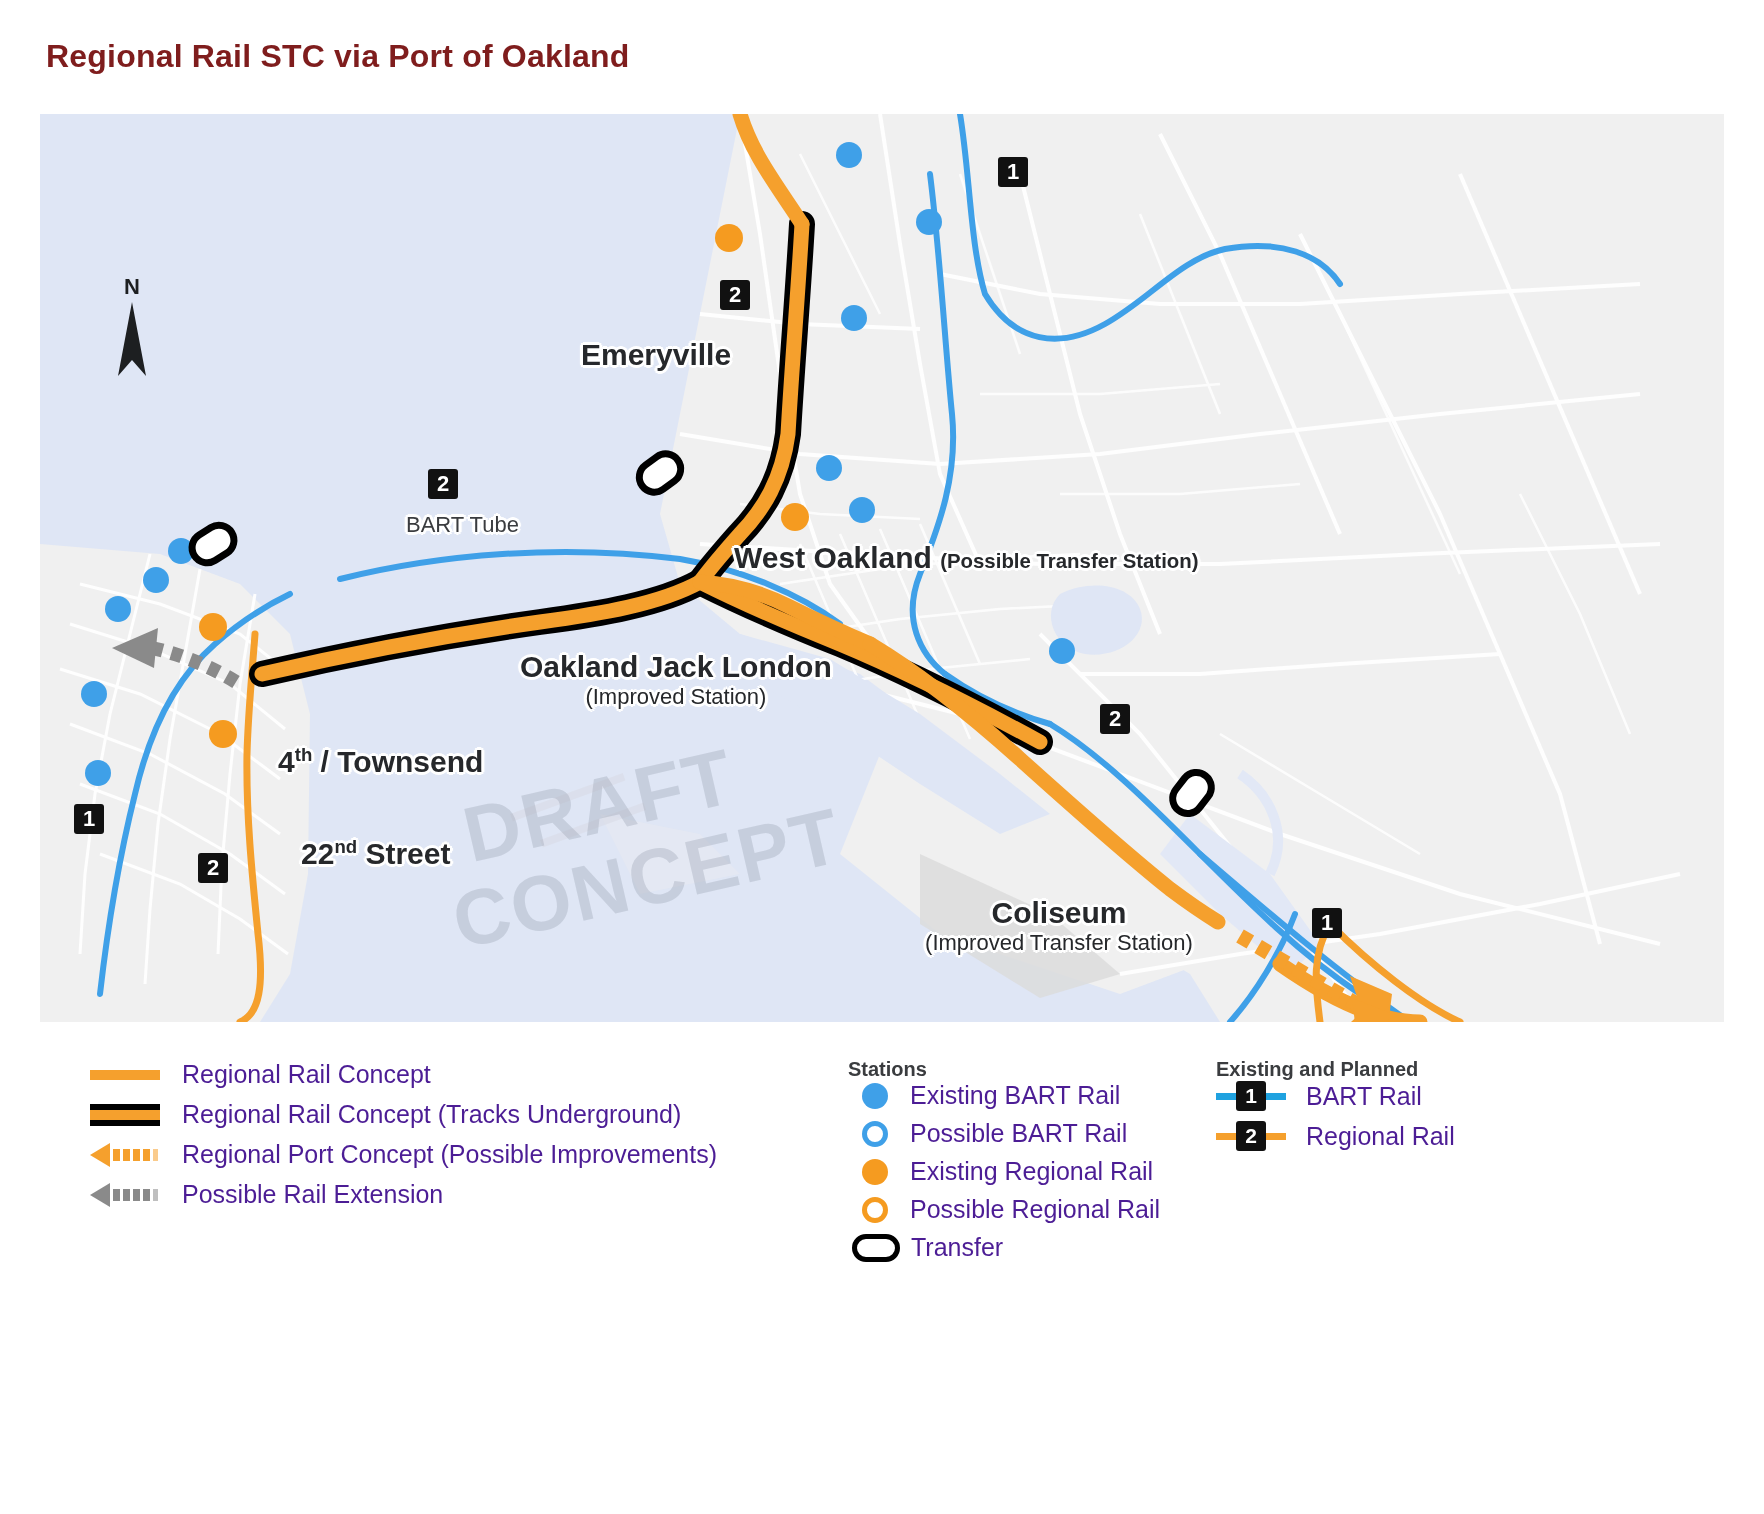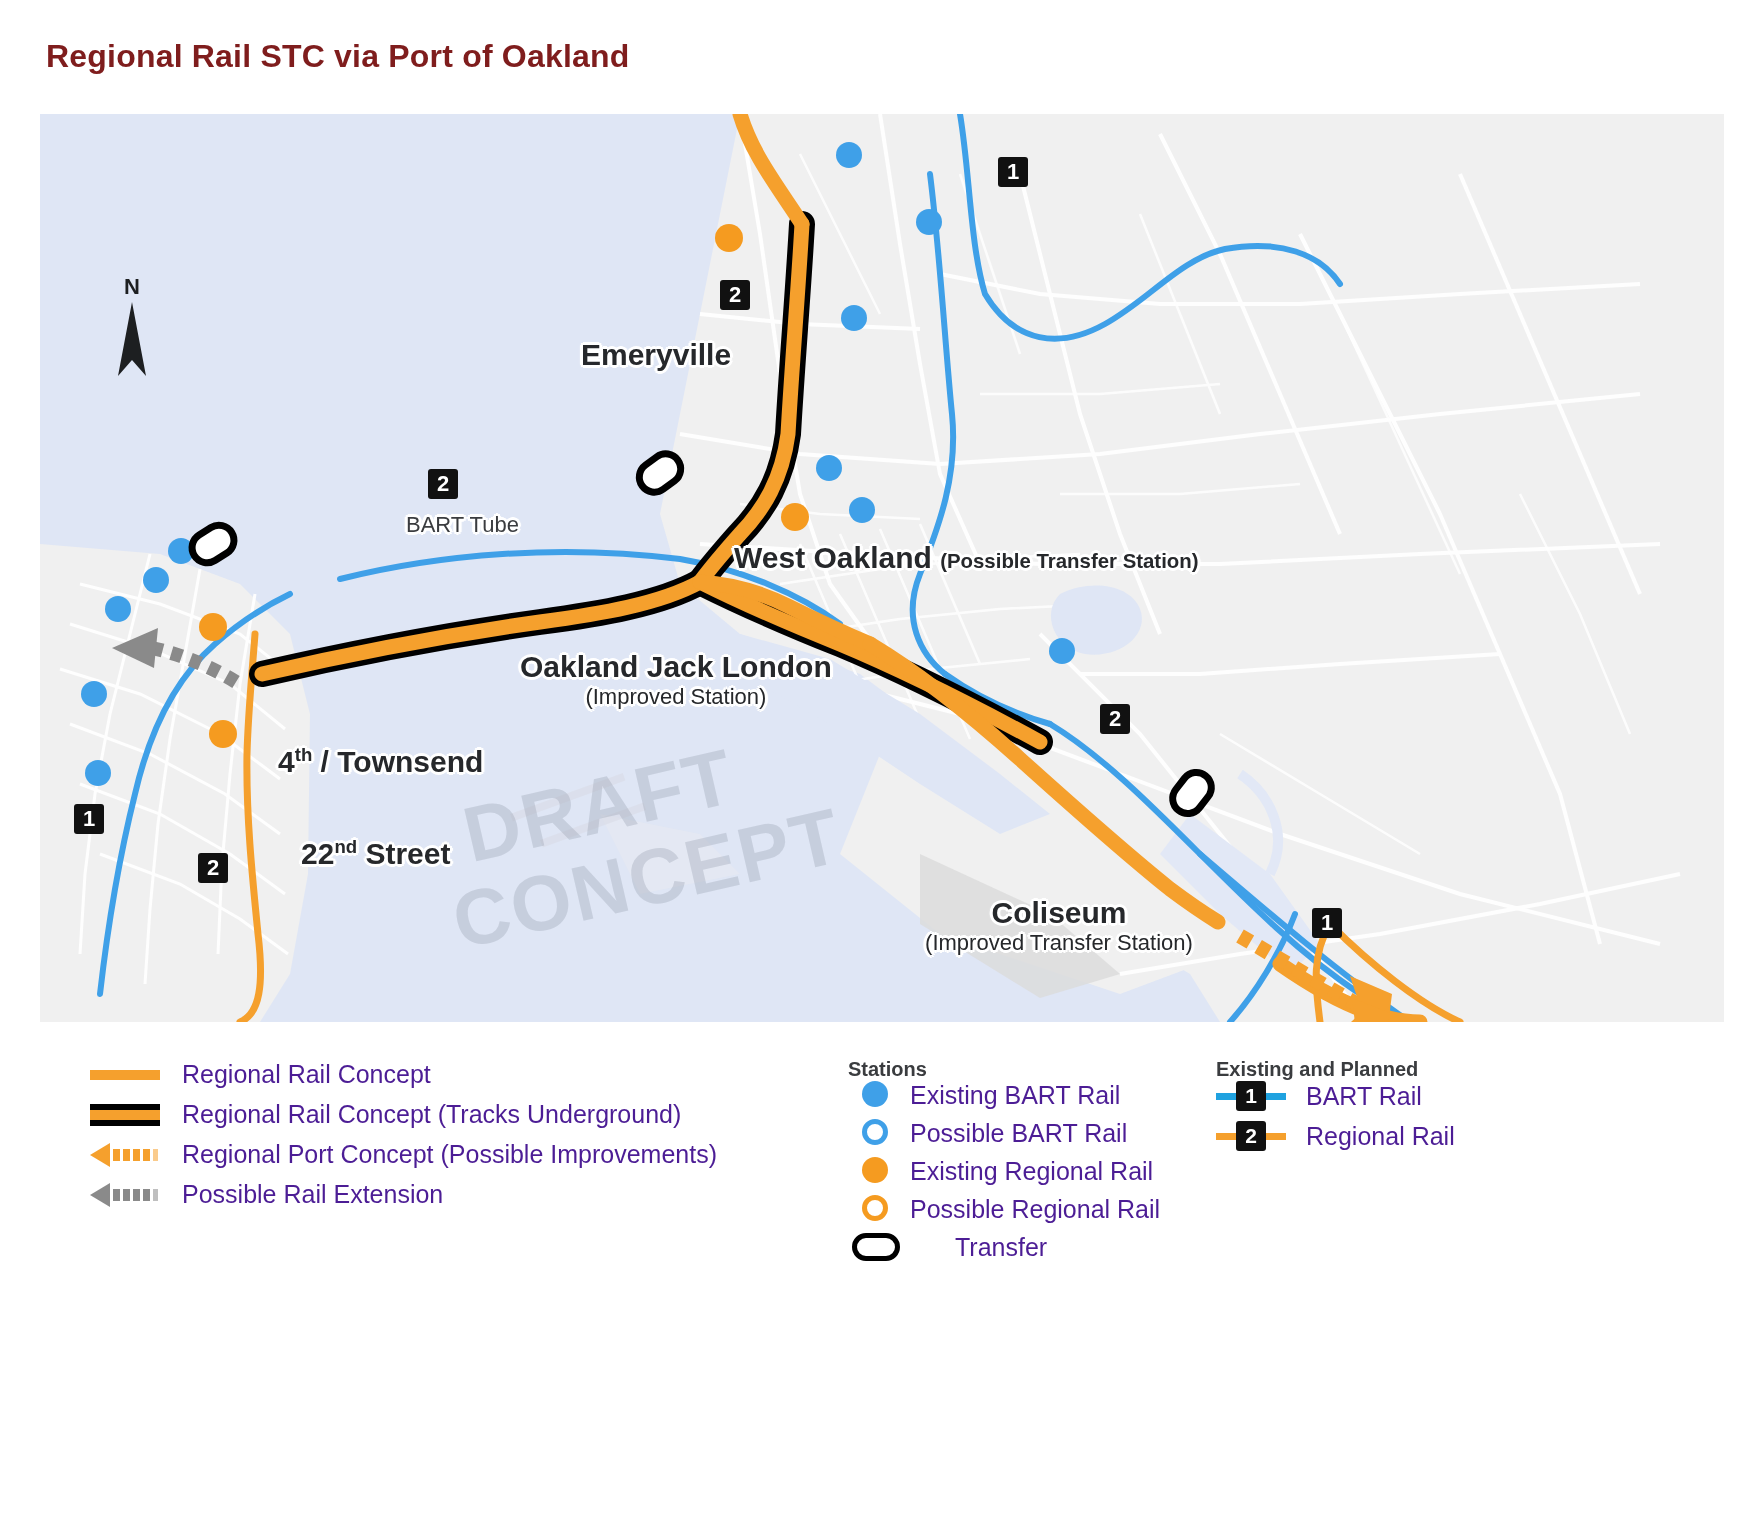--- a/index.html
+++ b/index.html
@@ -113,21 +113,21 @@
   .sym-line { width: 70px; height: 10px; background: #F5A02D; margin-right: 22px; flex: 0 0 70px; }
   .sym-under {
     width: 70px; height: 22px; margin-right: 22px; flex: 0 0 70px;
     background: #F5A02D; border-top: 6px solid #000; border-bottom: 6px solid #000;
   }
   .sym-arrow { width: 70px; height: 26px; margin-right: 22px; flex: 0 0 70px; position: relative; }
 
   
   #legend-stations { position: absolute; left: 848px; top: 28px; }
   .leg-head { font-size: 20px; font-weight: bold; color: #3a3c3f; }
-  .legrow-st { display: flex; margin-bottom: 9px; padding-left: 14px; }
+  .legrow-st { display: flex; align-items: center; margin-bottom: 9px; padding-left: 14px; }
   .dot { width: 26px; height: 26px; border-radius: 50%; margin-right: 22px; flex: 0 0 26px; }
   .dot-blue { background: #3FA0E8; }
   .dot-blue-open { background: #fff; border: 5px solid #3FA0E8; }
   .dot-orange { background: #F59B20; }
   .dot-orange-open { background: #fff; border: 5px solid #F59B20; }
   .capsule {
     width: 48px; height: 28px; border-radius: 14px; background: #fff;
     border: 5px solid #000; margin-right: 11px; flex: 0 0 48px;
   }
 
@@ -458,21 +458,21 @@
       <div class="legrow-st">
         <div class="dot dot-orange"></div>
         <div class="legtext">Existing Regional Rail</div>
       </div>
 
       <div class="legrow-st">
         <div class="dot dot-orange-open"></div>
         <div class="legtext">Possible Regional Rail</div>
       </div>
 
-      <div class="legrow-st" style="padding-left:4px;gap:44px;">
+      <div class="legrow-st" style="padding-left:4px;">
         <div class="capsule"></div>
         <div class="legtext">Transfer</div>
       </div>
     </div>
 
     <div id="legend-existing">
       <div class="leg-head">Existing and Planned</div>
 
       <div class="legrow-ex">
         <div class="rt-sym">

